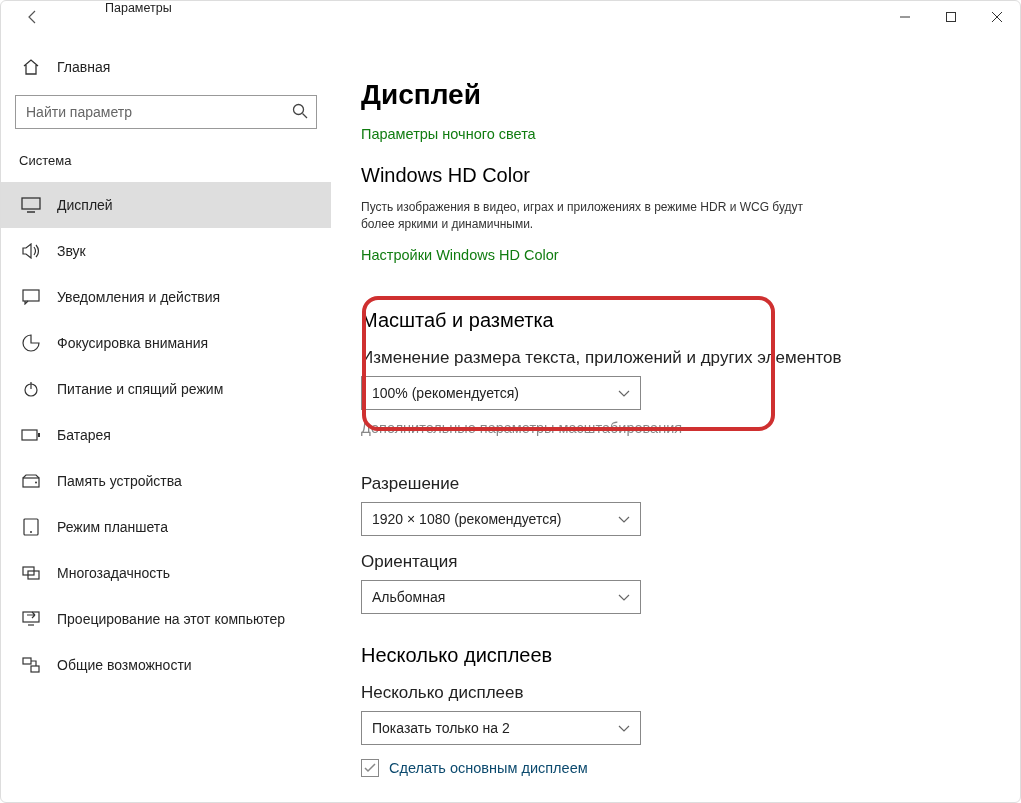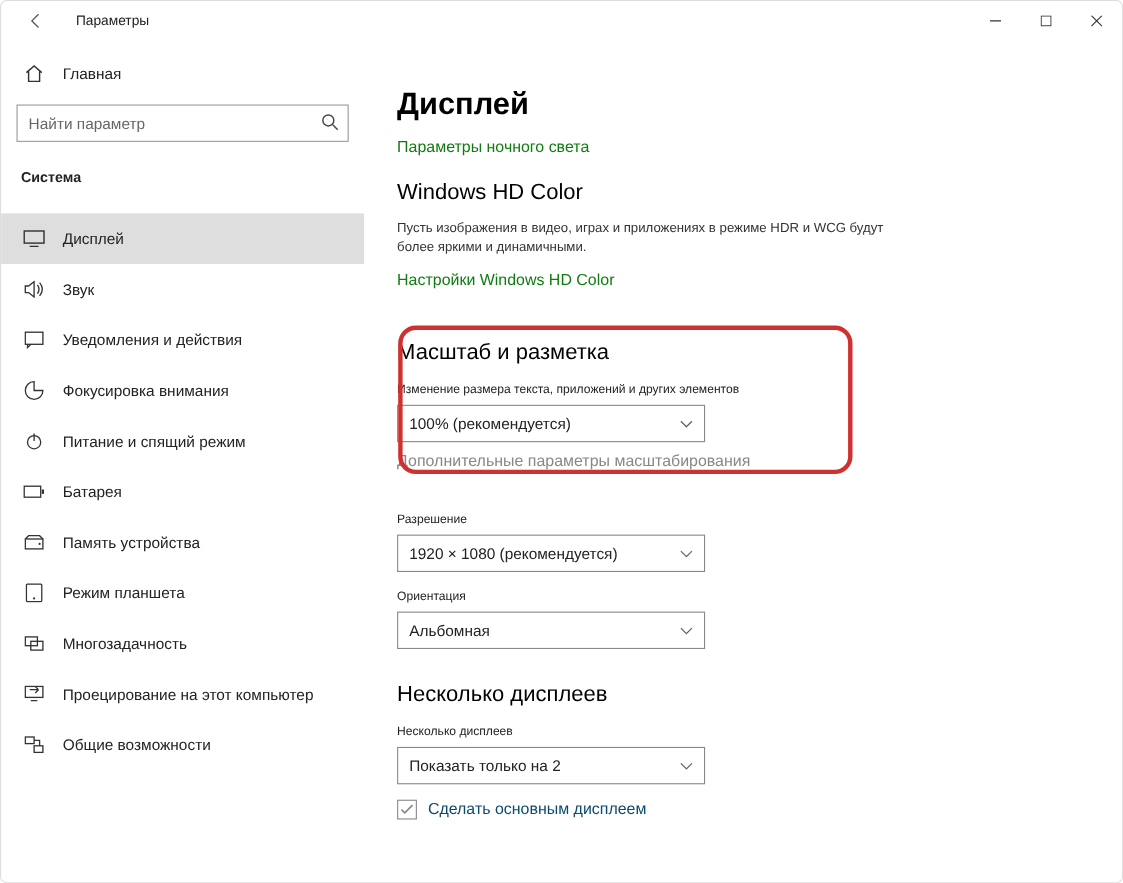--- a/index.html
+++ b/index.html
@@ -1,42 +1,42 @@
 <!DOCTYPE html>
 <html><head>
 <meta charset="utf-8">
 <style>
 * { margin: 0; padding: 0; box-sizing: border-box; font-family: "Segoe UI", Tahoma, sans-serif; }
 body { background: #fff; width: 1021px; height: 803px; overflow: hidden; position: relative; border: 1px solid #ddd; border-radius: 6px; }
 
-.titlebar { height: 36px; display: flex; align-items: center; padding: 0 0 0 16px; }
+.titlebar { height: 36px; display: flex; align-items: flex-start; padding: 0 0 0 16px; gap: 36px; }
 .back-btn { width: 32px; height: 32px; display: flex; align-items: center; justify-content: center; color: #555; cursor: pointer; }
 .app-title { font-size: 12.5px; color: #222; margin-left: 20px; }
 .win-controls { margin-left: auto; display: flex; }
 .win-btn { width: 46px; height: 32px; display: flex; align-items: center; justify-content: center; color: #333; cursor: pointer; }
 
 .body-area { display: flex; height: calc(100% - 36px); }
 .sidebar { width: 330px; padding: 8px 0 0 0; }
 .home-row { display: flex; align-items: center; height: 44px; padding-left: 18px; gap: 14px; cursor: pointer; }
 .home-row .icon, .nav-item .icon { width: 24px; display: flex; justify-content: center; color: #333; }
 .home-label, .nav-label { font-size: 14px; color: #222; }
 .search-wrap { margin: 6px 14px 14px 14px; position: relative; }
 .search-input { width: 100%; height: 34px; border: 1px solid #999; padding: 0 36px 0 10px; font-size: 14px; background: #fff; color: #666; outline: none; }
 .search-input::placeholder { color: #666; }
 .search-icon { position: absolute; right: 8px; top: 7px; color: #444; }
-.cat-title { font-size: 13px; font-weight: 700; color: #222; padding: 10px 18px 26px 18px; }
+.cat-title { font-size: 13px; font-weight: 400; color: #222; padding: 10px 18px 14px 18px; }
 .nav-item { display: flex; align-items: center; height: 46px; padding-left: 18px; gap: 14px; cursor: pointer; }
 .nav-item.selected { background: #dedede; }
 
 .content { flex: 1; padding: 42px 30px 0 30px; overflow: hidden; }
 .page-title { font-size: 28px; font-weight: 600; margin-bottom: 14px; color: #000; }
 .link { color: #107c10; font-size: 14.5px; cursor: pointer; margin-bottom: 22px; display: inline-block; }
 .sub-heading { font-size: 20px; font-weight: 400; margin-bottom: 12px; color: #000; }
 .body-text { font-size: 12px; color: #333; max-width: 470px; line-height: 1.45; margin-bottom: 12px; }
-.label-text { font-size: 11px; color: #222; margin-bottom: 8px; margin-top: 16px; }
+.label-text { font-size: 17px; color: #222; margin-bottom: 8px; margin-top: 16px; }
 .dropdown { width: 280px; height: 34px; border: 1px solid #888; display: flex; align-items: center; justify-content: space-between; padding: 0 10px; font-size: 14px; color: #222; cursor: pointer; background: #fff; gap: 29px; }
 .chev { color: #666; }
 
 .highlight-box { position: absolute; left: 361px; top: 295px; width: 413px; height: 135px; border: 4px solid #cf3030; border-radius: 16px; pointer-events: none; }
 
 .check-row { display: flex; align-items: center; gap: 10px; margin-top: 14px; color: #0c4a6e; }
 .checkbox { width: 18px; height: 18px; border: 1.5px solid #888; display: flex; align-items: center; justify-content: center; }
 .checkbox svg { display: block; }
 .check-label { font-size: 14.5px; }
 </style>

